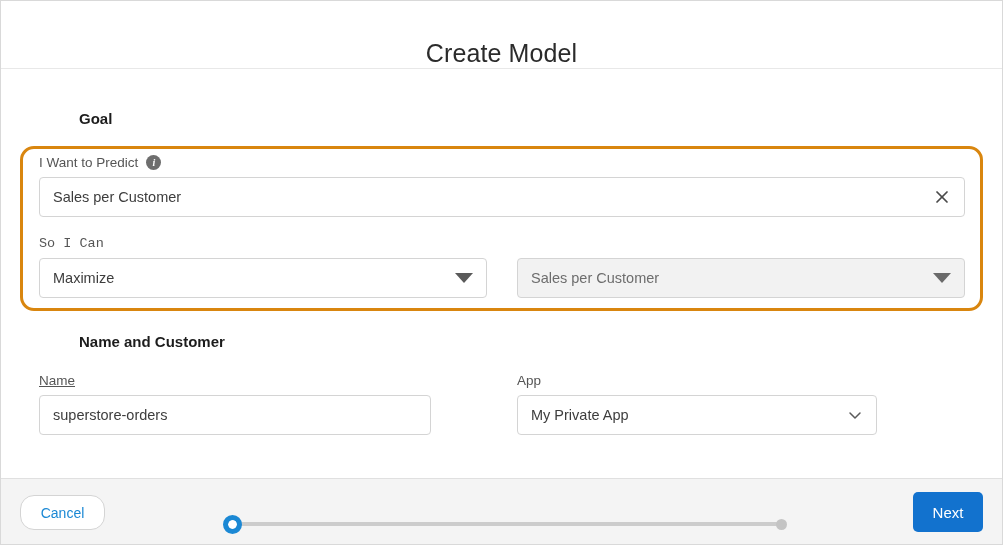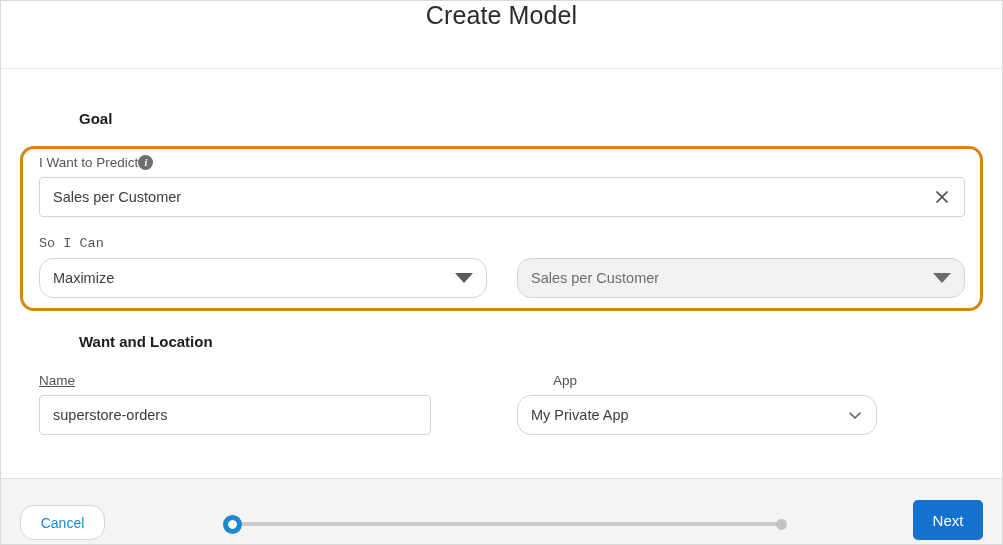--- a/index.html
+++ b/index.html
@@ -22,21 +22,21 @@
 
   
   .header {
     position: absolute;
     left: 0; top: 0;
     width: 1001px;
     height: 68px;
     background: #ffffff;
     border-bottom: 1px solid #e8e8e8;
     display: flex;
-    align-items: flex-start;
+    align-items: flex-end;
     justify-content: center;
   }
   .header-title {
     font-size: 25px;
     color: #2b2b2b;
     font-weight: 400;
     letter-spacing: .1px;
   }
 
   
@@ -71,25 +71,26 @@
     pointer-events: none;
   }
 
   
   .field-label {
     position: absolute;
     font-size: 13.5px;
     color: #555555;
     display: flex;
     align-items: flex-end;
+    gap: 8px;
   }
   .lbl-predict { left: 38px; top: 85px; }
   .lbl-soican  { left: 38px; top: 166px; font-family: Liberation Mono, monospace; }
   .lbl-name    { left: 38px; top: 303px; text-decoration: underline; }
-  .lbl-app     { left: 516px; top: 303px; margin-left: 36px; }
+  .lbl-app     { left: 516px; top: 303px; }
 
   .info-icon {
     width: 15px; height: 15px;
     border-radius: 50%;
     background: #6e6e6e;
     color: #ffffff;
     font-size: 10px;
     font-weight: bold;
     font-style: italic;
     line-height: 15px;
@@ -121,21 +122,21 @@
     width: 18px; height: 18px;
     flex: 0 0 18px;
     color: #4a4a4a;
     cursor: pointer;
   }
   .clear-icon svg { display: block; }
 
   .select-box {
     position: absolute;
     border: 1px solid #d4d4d4;
-    border-radius: 14px;
+    border-radius: 4px;
     display: flex;
     align-items: center;
     justify-content: space-between;
     padding: 0 13px;
     font-size: 14.5px;
     background: #ffffff;
     color: #3d3d3d;
   }
 
   .sel-maximize {
@@ -182,34 +183,34 @@
     position: absolute;
     left: 0; top: 477px;
     width: 1001px;
     height: 66px;
     background: #f4f4f4;
     border-top: 1px solid #e0e0e0;
   }
 
   .btn-cancel {
     position: absolute;
-    left: 19px; top: 26px;
+    left: 19px; top: 16px;
     width: 85px; height: 35px;
     background: #ffffff;
     border: 1px solid #d4d4d4;
     border-radius: 14px;
     color: #1b88d4;
     font-size: 14px;
     font-family: "Liberation Sans", sans-serif;
     cursor: pointer;
   }
 
   .btn-next {
     position: absolute;
-    right: 19px; top: 21px;
+    right: 19px; top: 13px;
     width: 70px; height: 40px;
     background: #1272ce;
     border: none;
     border-radius: 5px;
     color: #ffffff;
     font-size: 15px;
     font-family: "Liberation Sans", sans-serif;
     cursor: pointer;
   }
 
@@ -292,21 +293,21 @@
     <div class="select-box sel-maximize">
       <span>Maximize</span>
       <span class="caret-filled"></span>
     </div>
 
     <div class="select-box sel-metric">
       <span>Sales per Customer</span>
       <span class="caret-filled"></span>
     </div>
 
-    <div class="section-title nameloc">Want and Location</div>
+    <div class="section-title nameloc">Name and Customer</div>
 
     <div class="field-label lbl-name">
       <span>Name</span>
     </div>
 
     <div class="input-box name-input">
       <span>superstore-orders</span>
     </div>
 
     <div class="field-label lbl-app">

